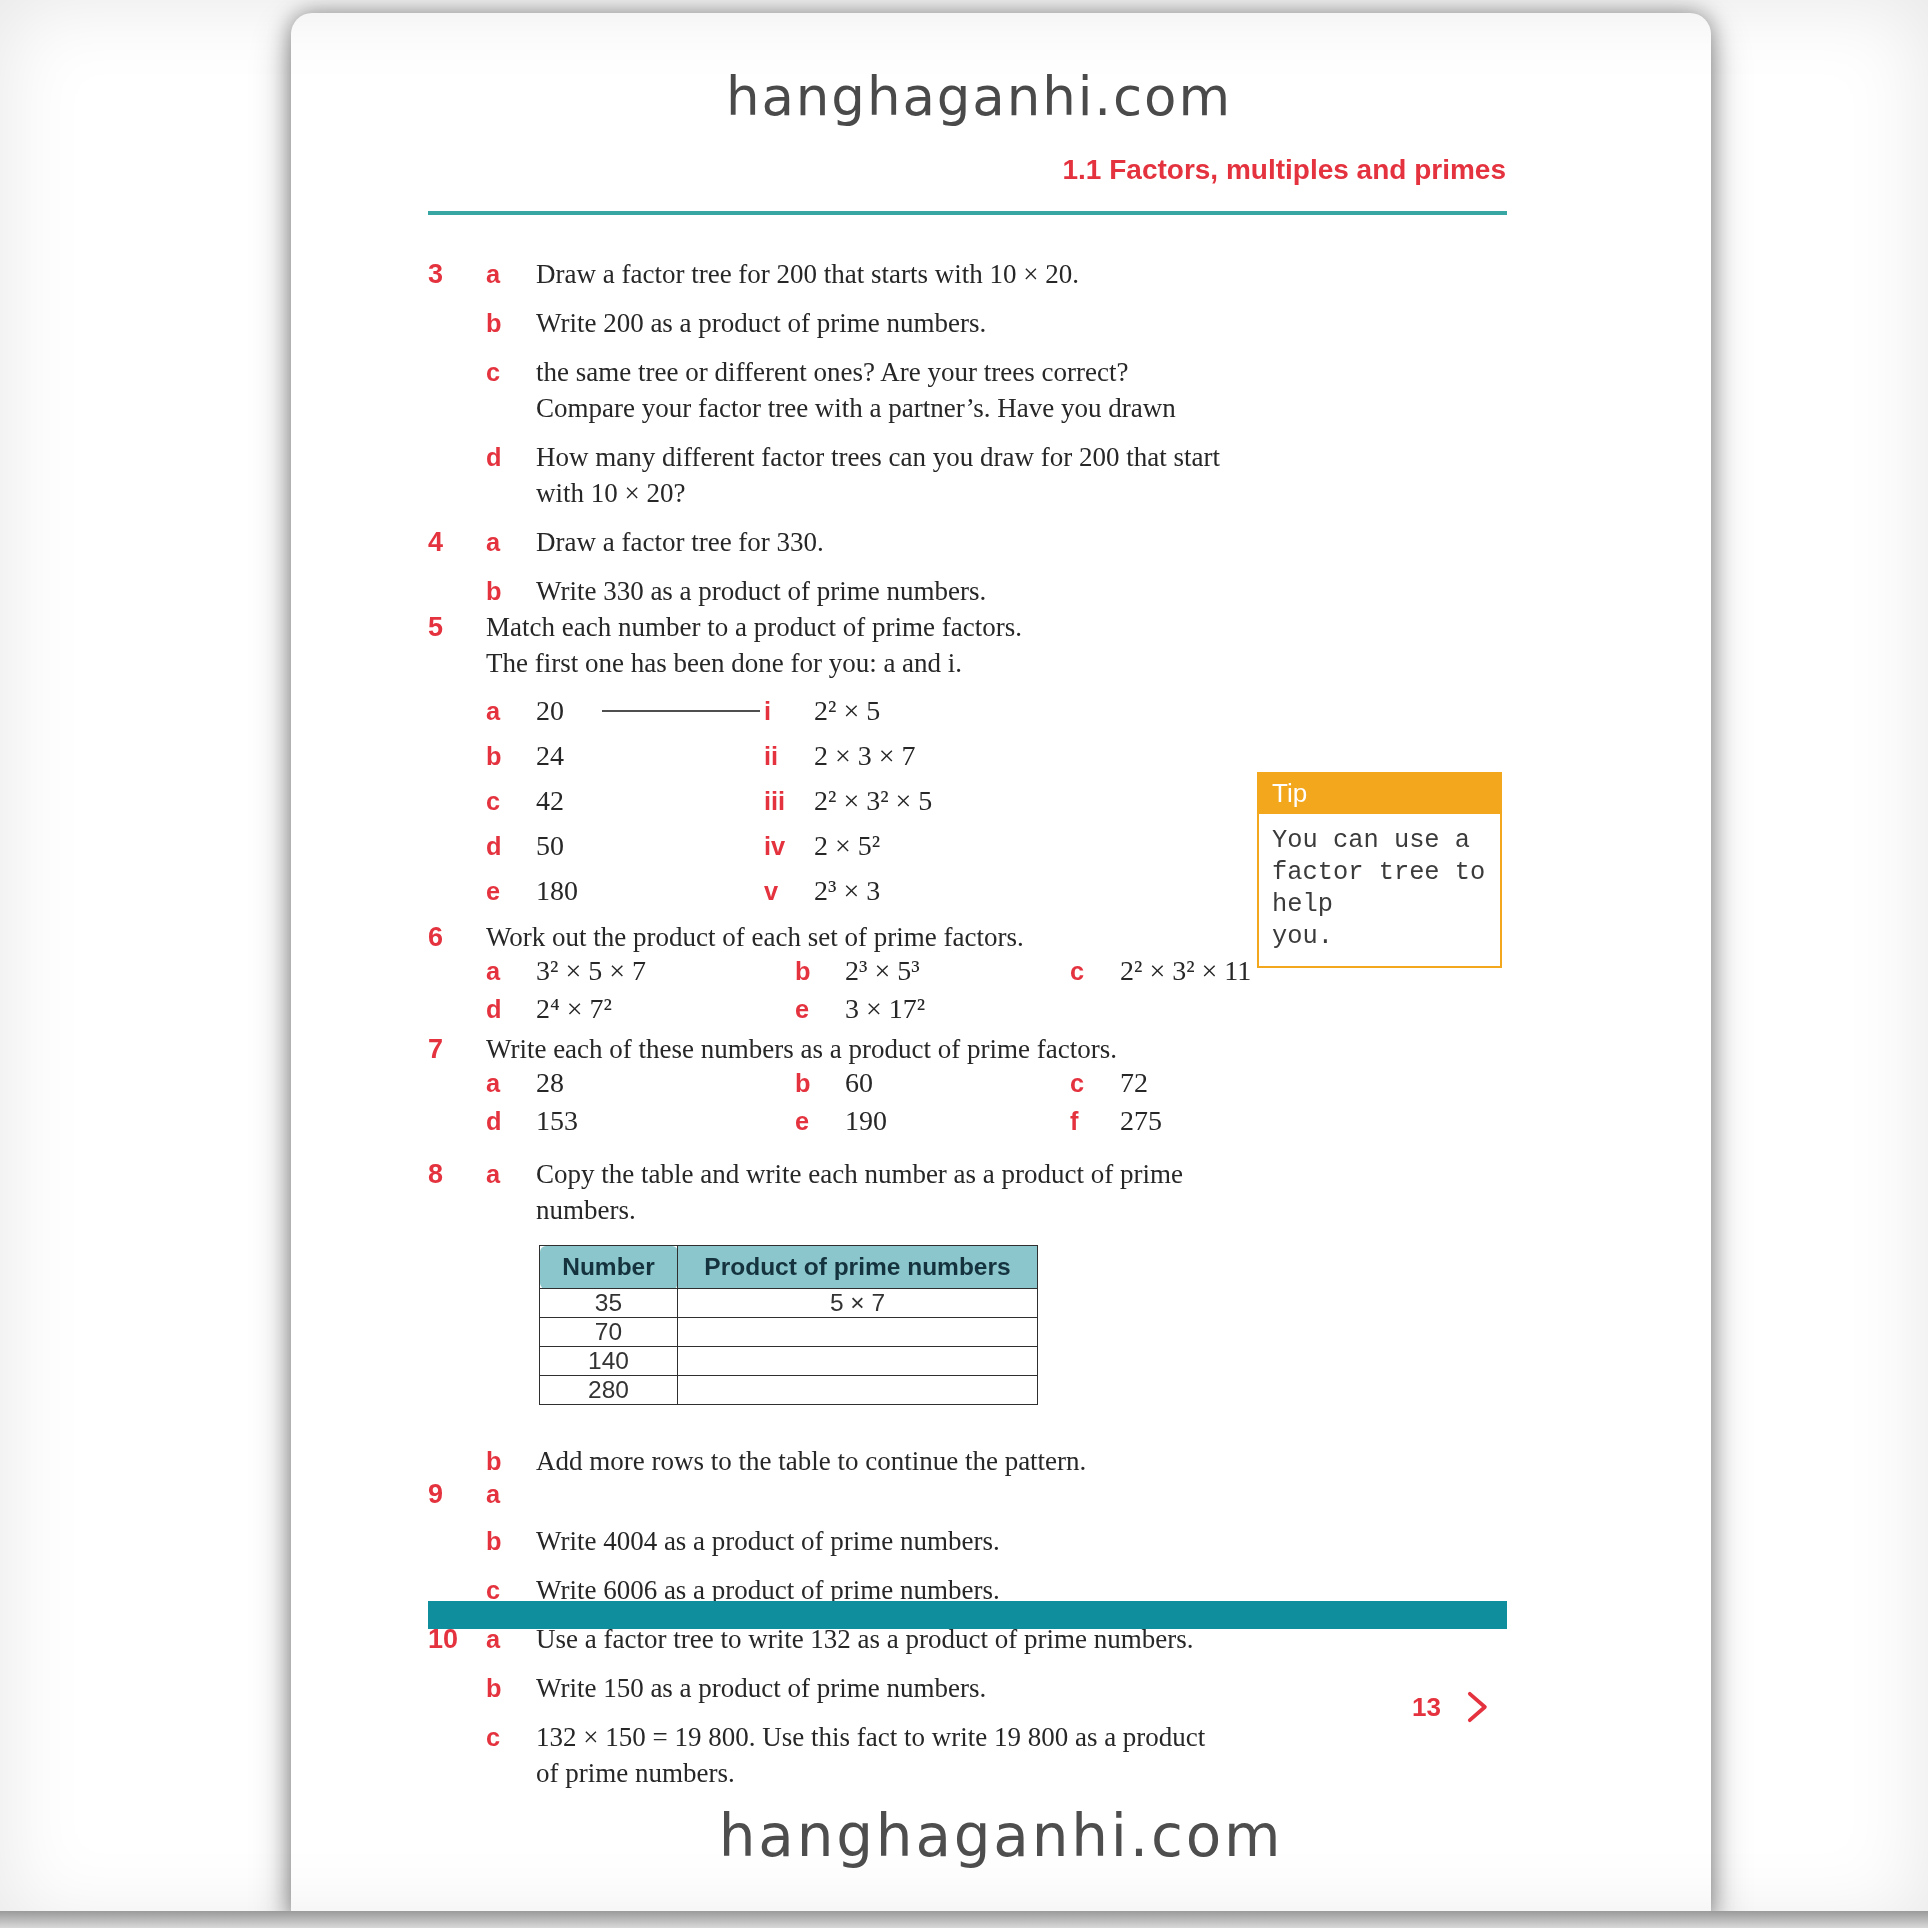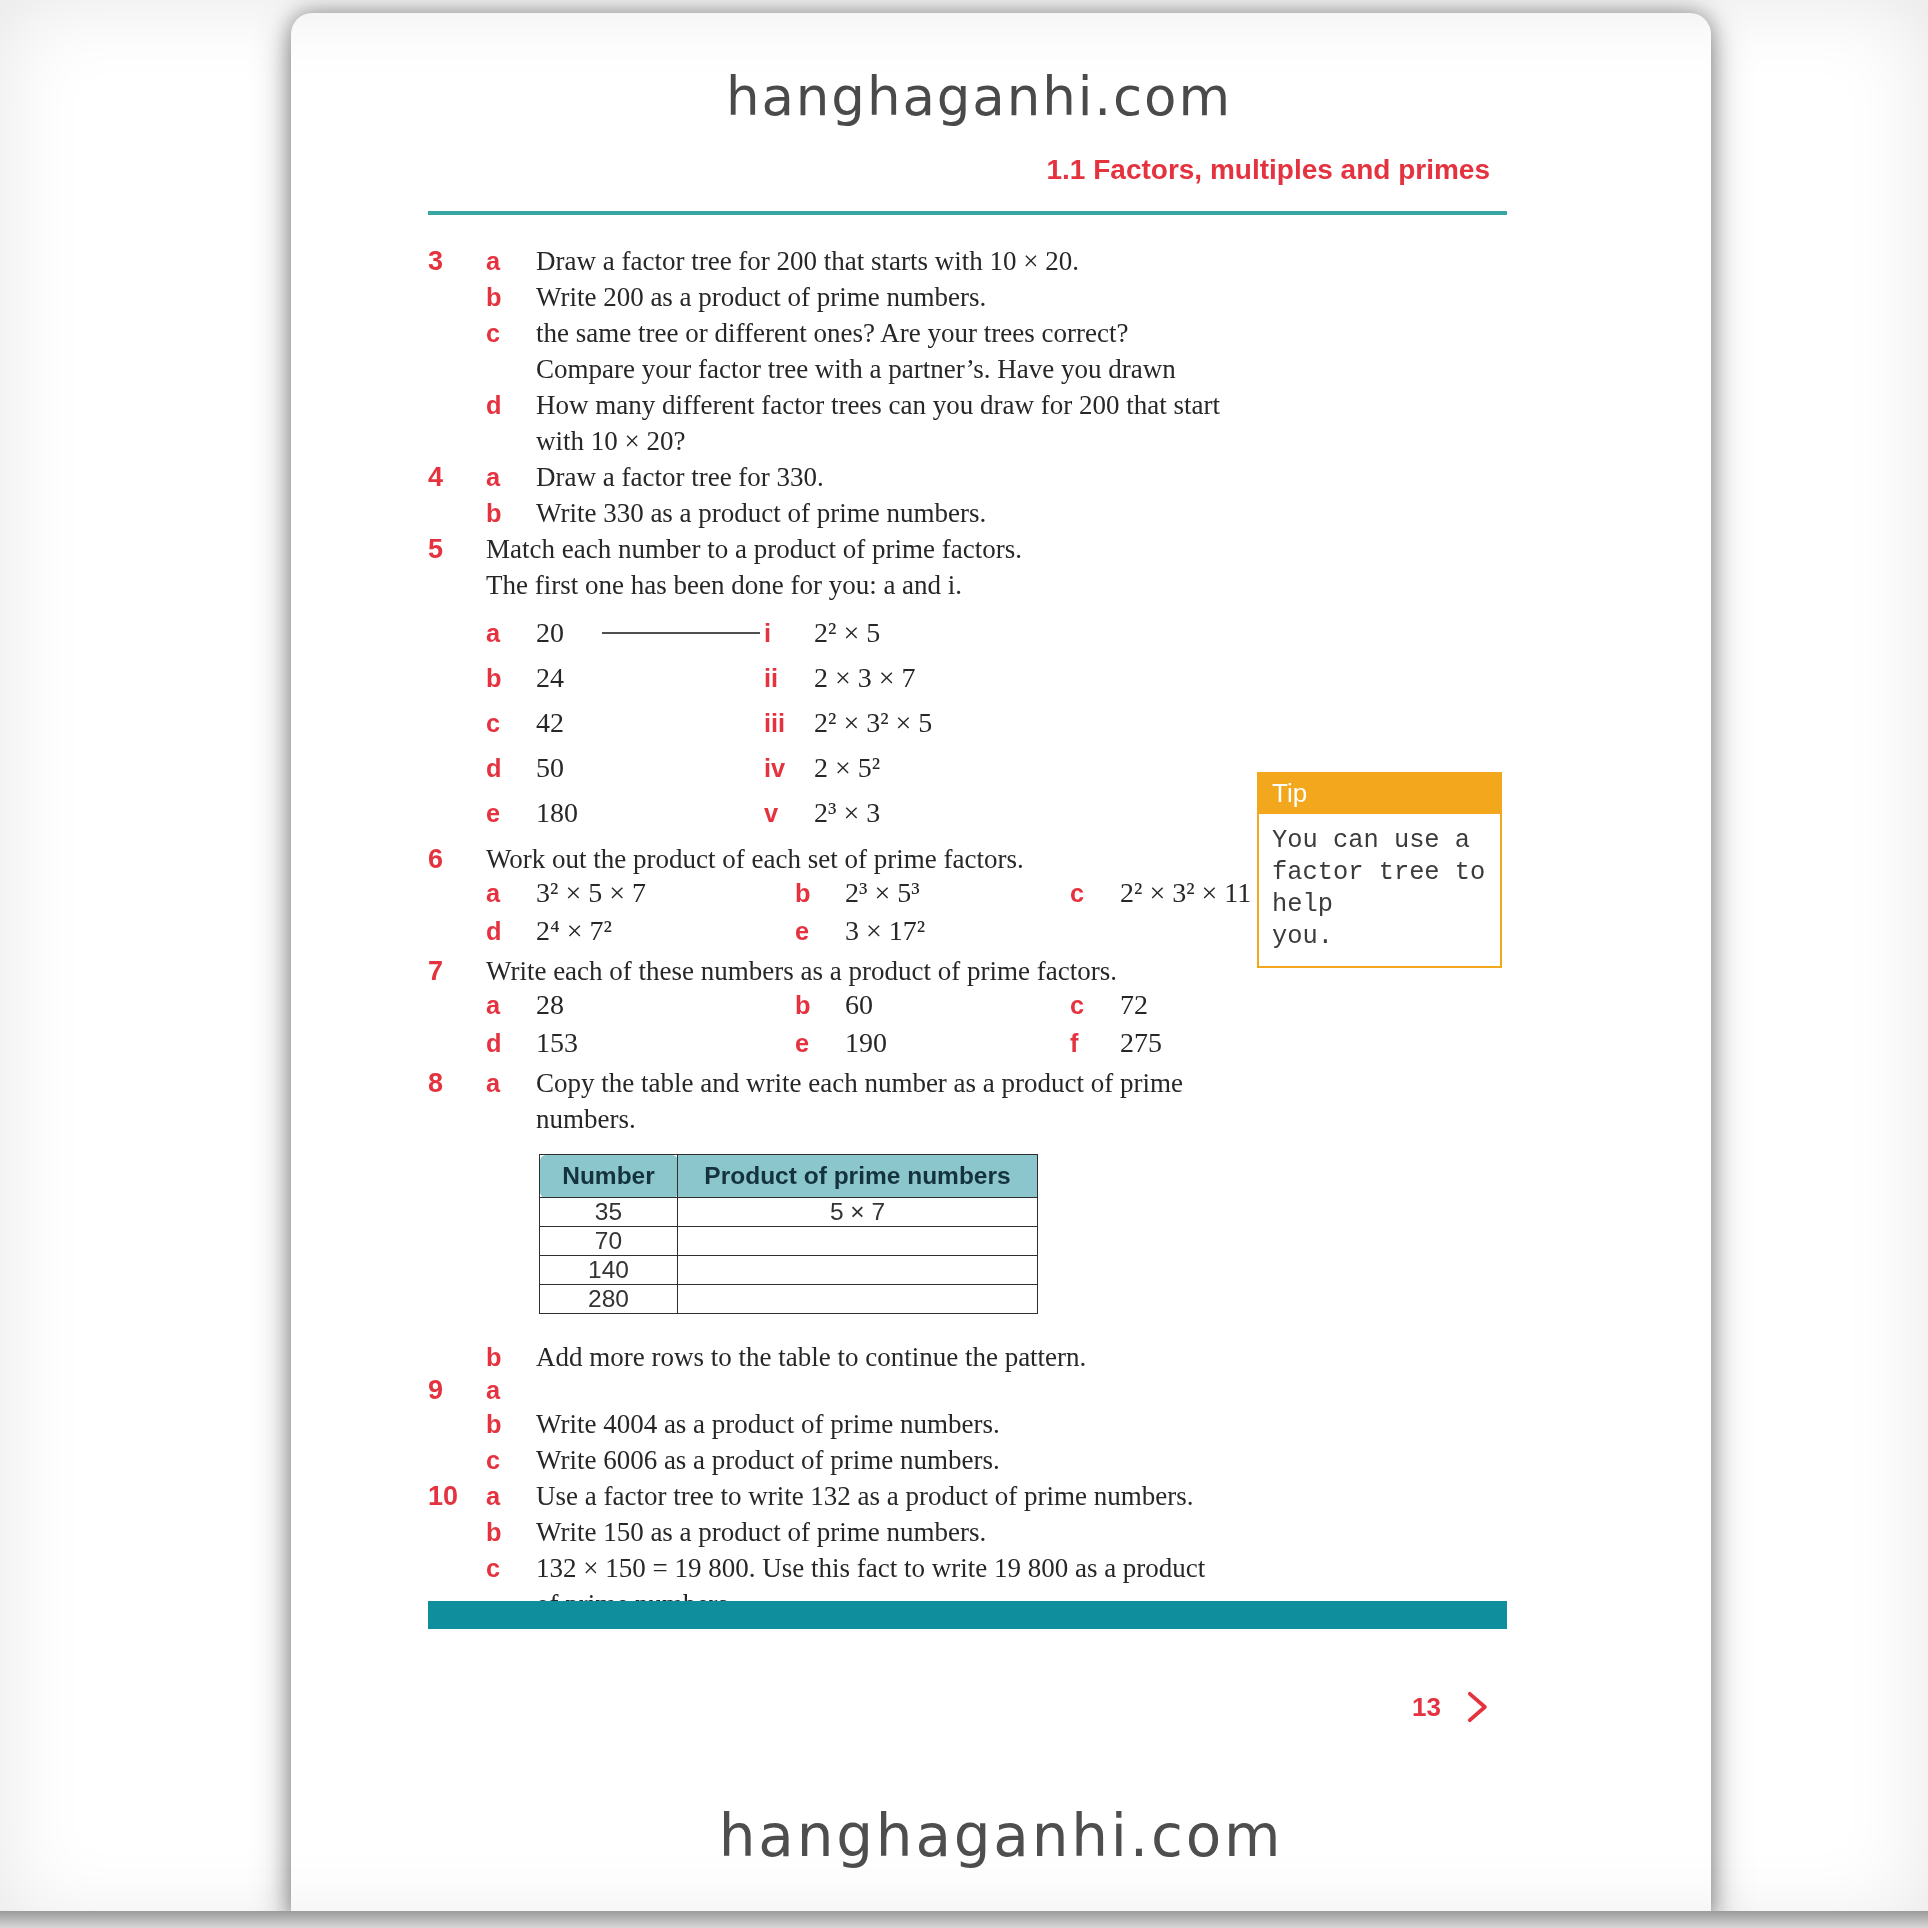--- a/index.html
+++ b/index.html
@@ -38,21 +38,21 @@
     position:absolute;left:435px;top:53px;
     font-family:"DejaVu Sans","Liberation Sans",sans-serif;
     font-size:53px;letter-spacing:1.9px;color:#4a4a4a;white-space:nowrap;
   }
   .wm-bottom{
     position:absolute;left:0;top:1789px;width:1420px;text-align:center;
     font-family:"DejaVu Sans","Liberation Sans",sans-serif;
     font-size:58px;letter-spacing:2.8px;color:#4e4e4e;white-space:nowrap;
   }
   .section-heading{
-    position:absolute;right:221px;top:141px;
+    position:absolute;right:205px;top:141px;
     font-family:"Liberation Sans",sans-serif;font-weight:bold;
     font-size:28px;color:var(--red);white-space:nowrap;
   }
   .rule{
     position:absolute;left:137px;top:198px;width:1079px;height:3.8px;
     background:var(--teal-rule);
   }
   .content{
     position:absolute;left:137px;top:230px;width:1102px;
     color:var(--ink);
@@ -62,21 +62,21 @@
     width:58px;flex:none;
     font-family:"Liberation Sans",sans-serif;font-weight:bold;
     font-size:27px;color:var(--red);
   }
   .qlet{
     width:50px;flex:none;
     font-family:"Liberation Sans",sans-serif;font-weight:bold;
     font-size:25.4px;color:var(--red);
   }
   .qtxt{
-    font-size:27px;line-height:36px;white-space:nowrap;color:var(--ink);
+    font-size:27px;line-height:36px;white-space:nowrap;color:var(--ink);margin-top:13px;
   }
   .stem{font-size:27px;line-height:36px;white-space:nowrap;color:var(--ink);}
   
   .mblock{margin:7.5px 0 5.6px 0;}
   .mrow{display:flex;align-items:center;height:45px;}
   .sp-num{width:58px;flex:none;}
   .mval{width:66px;flex:none;font-size:28px;}
   .mgap{width:162px;flex:none;position:relative;}
   .mconnector{display:block;width:158px;height:0;border-top:2.8px solid #4f4f4f;}
   .rlet{

